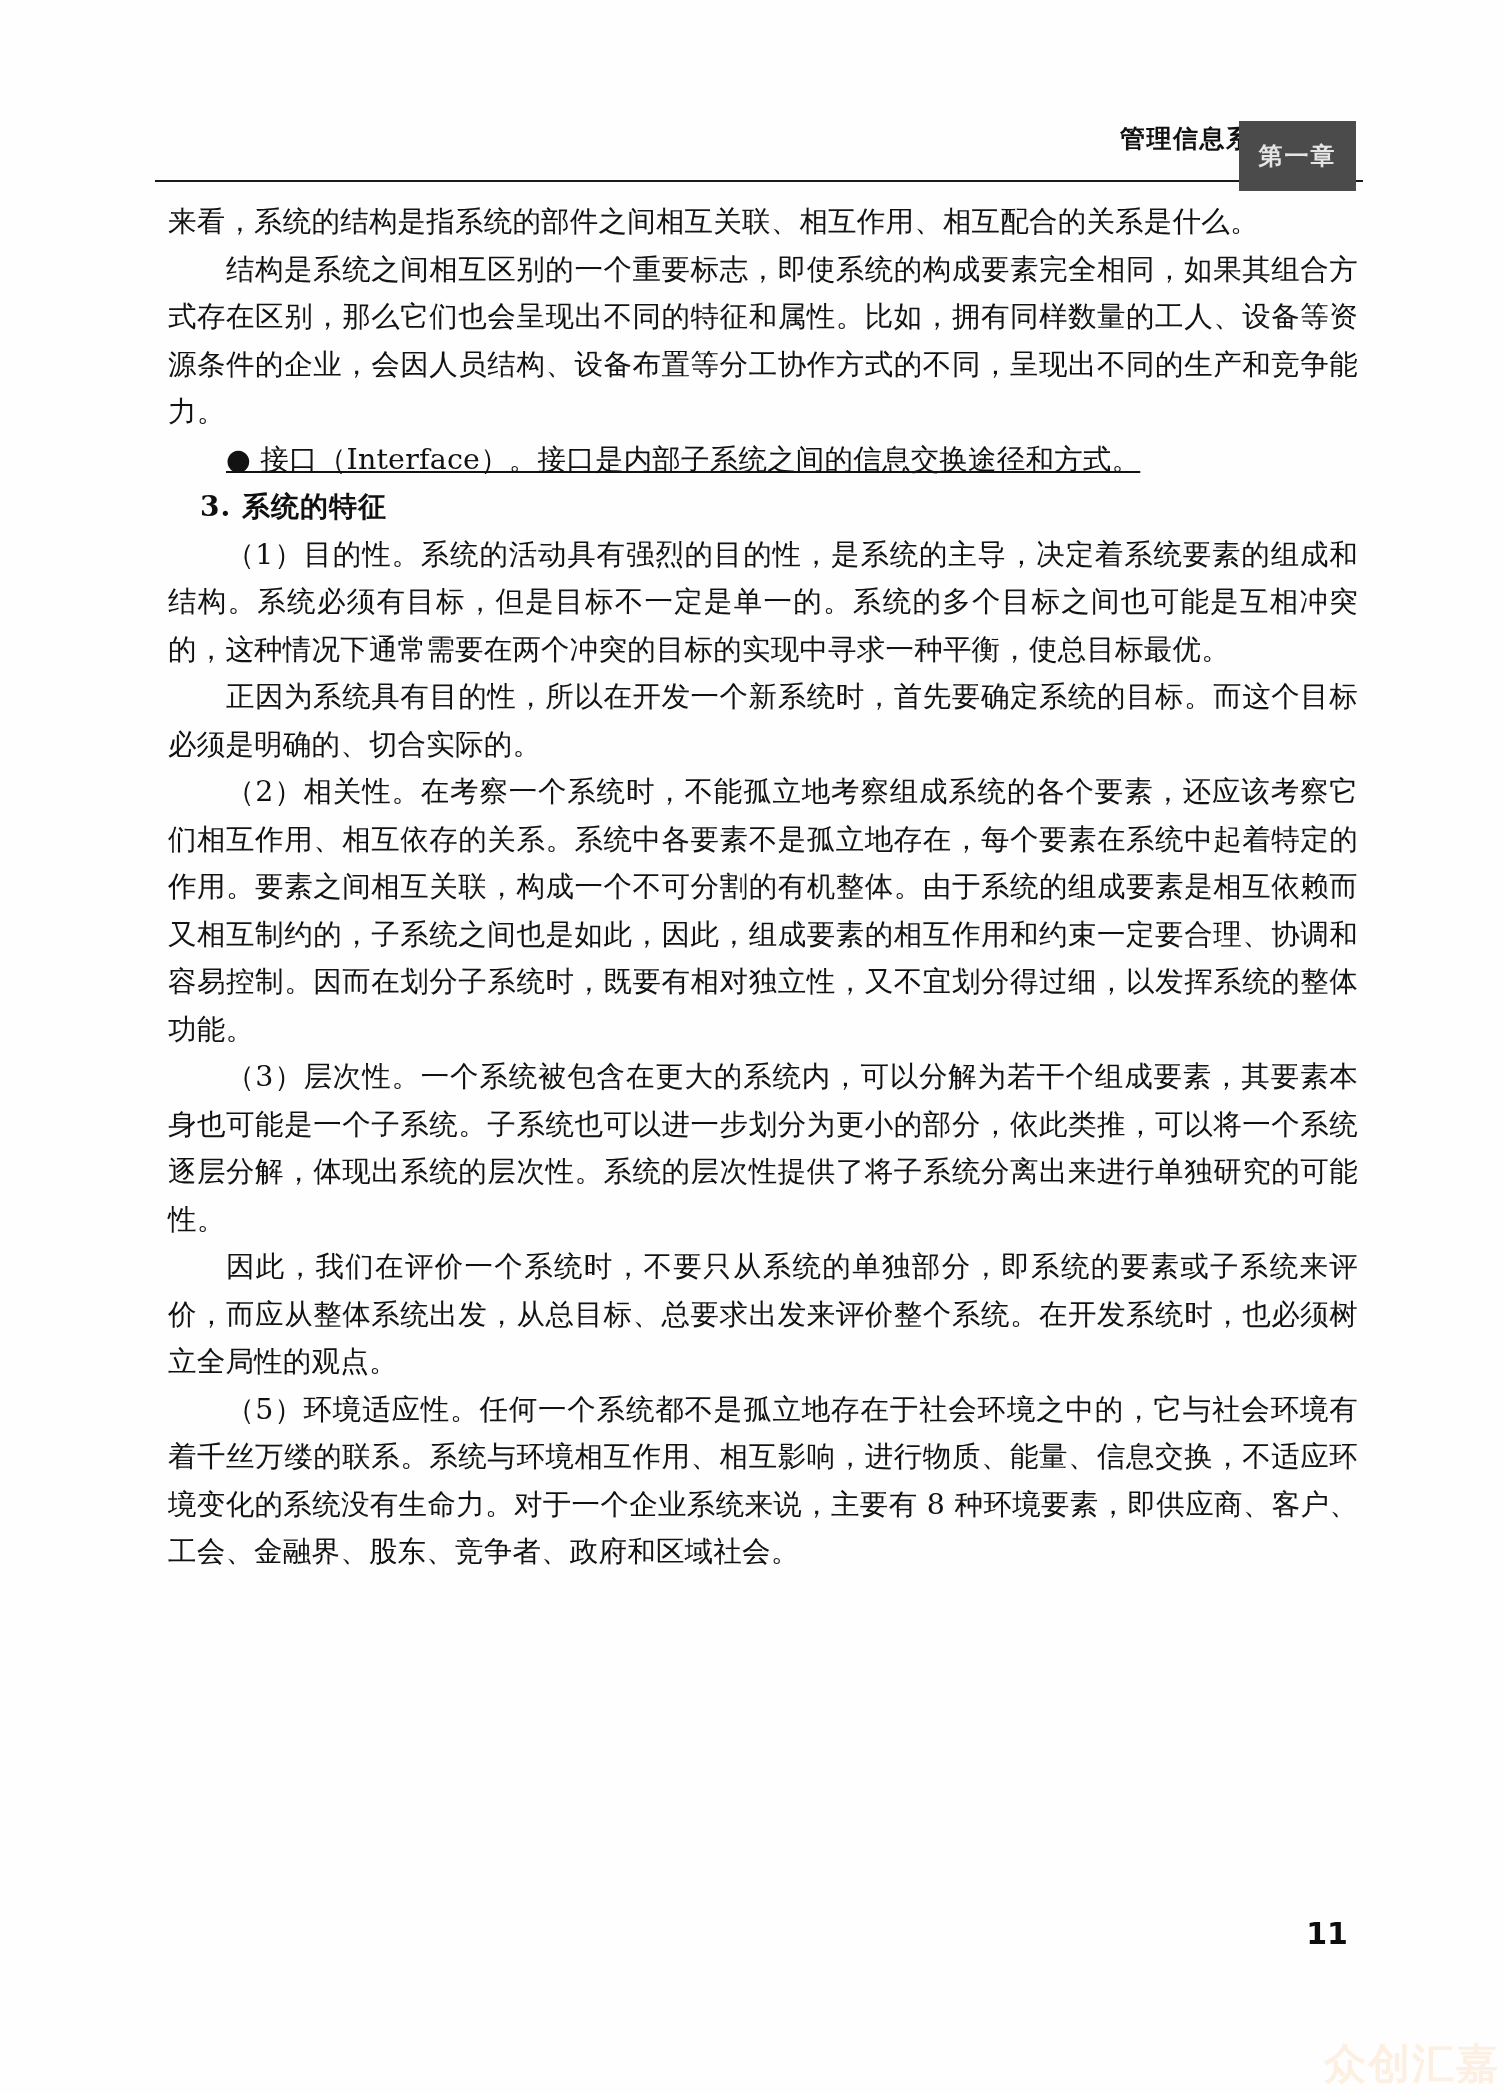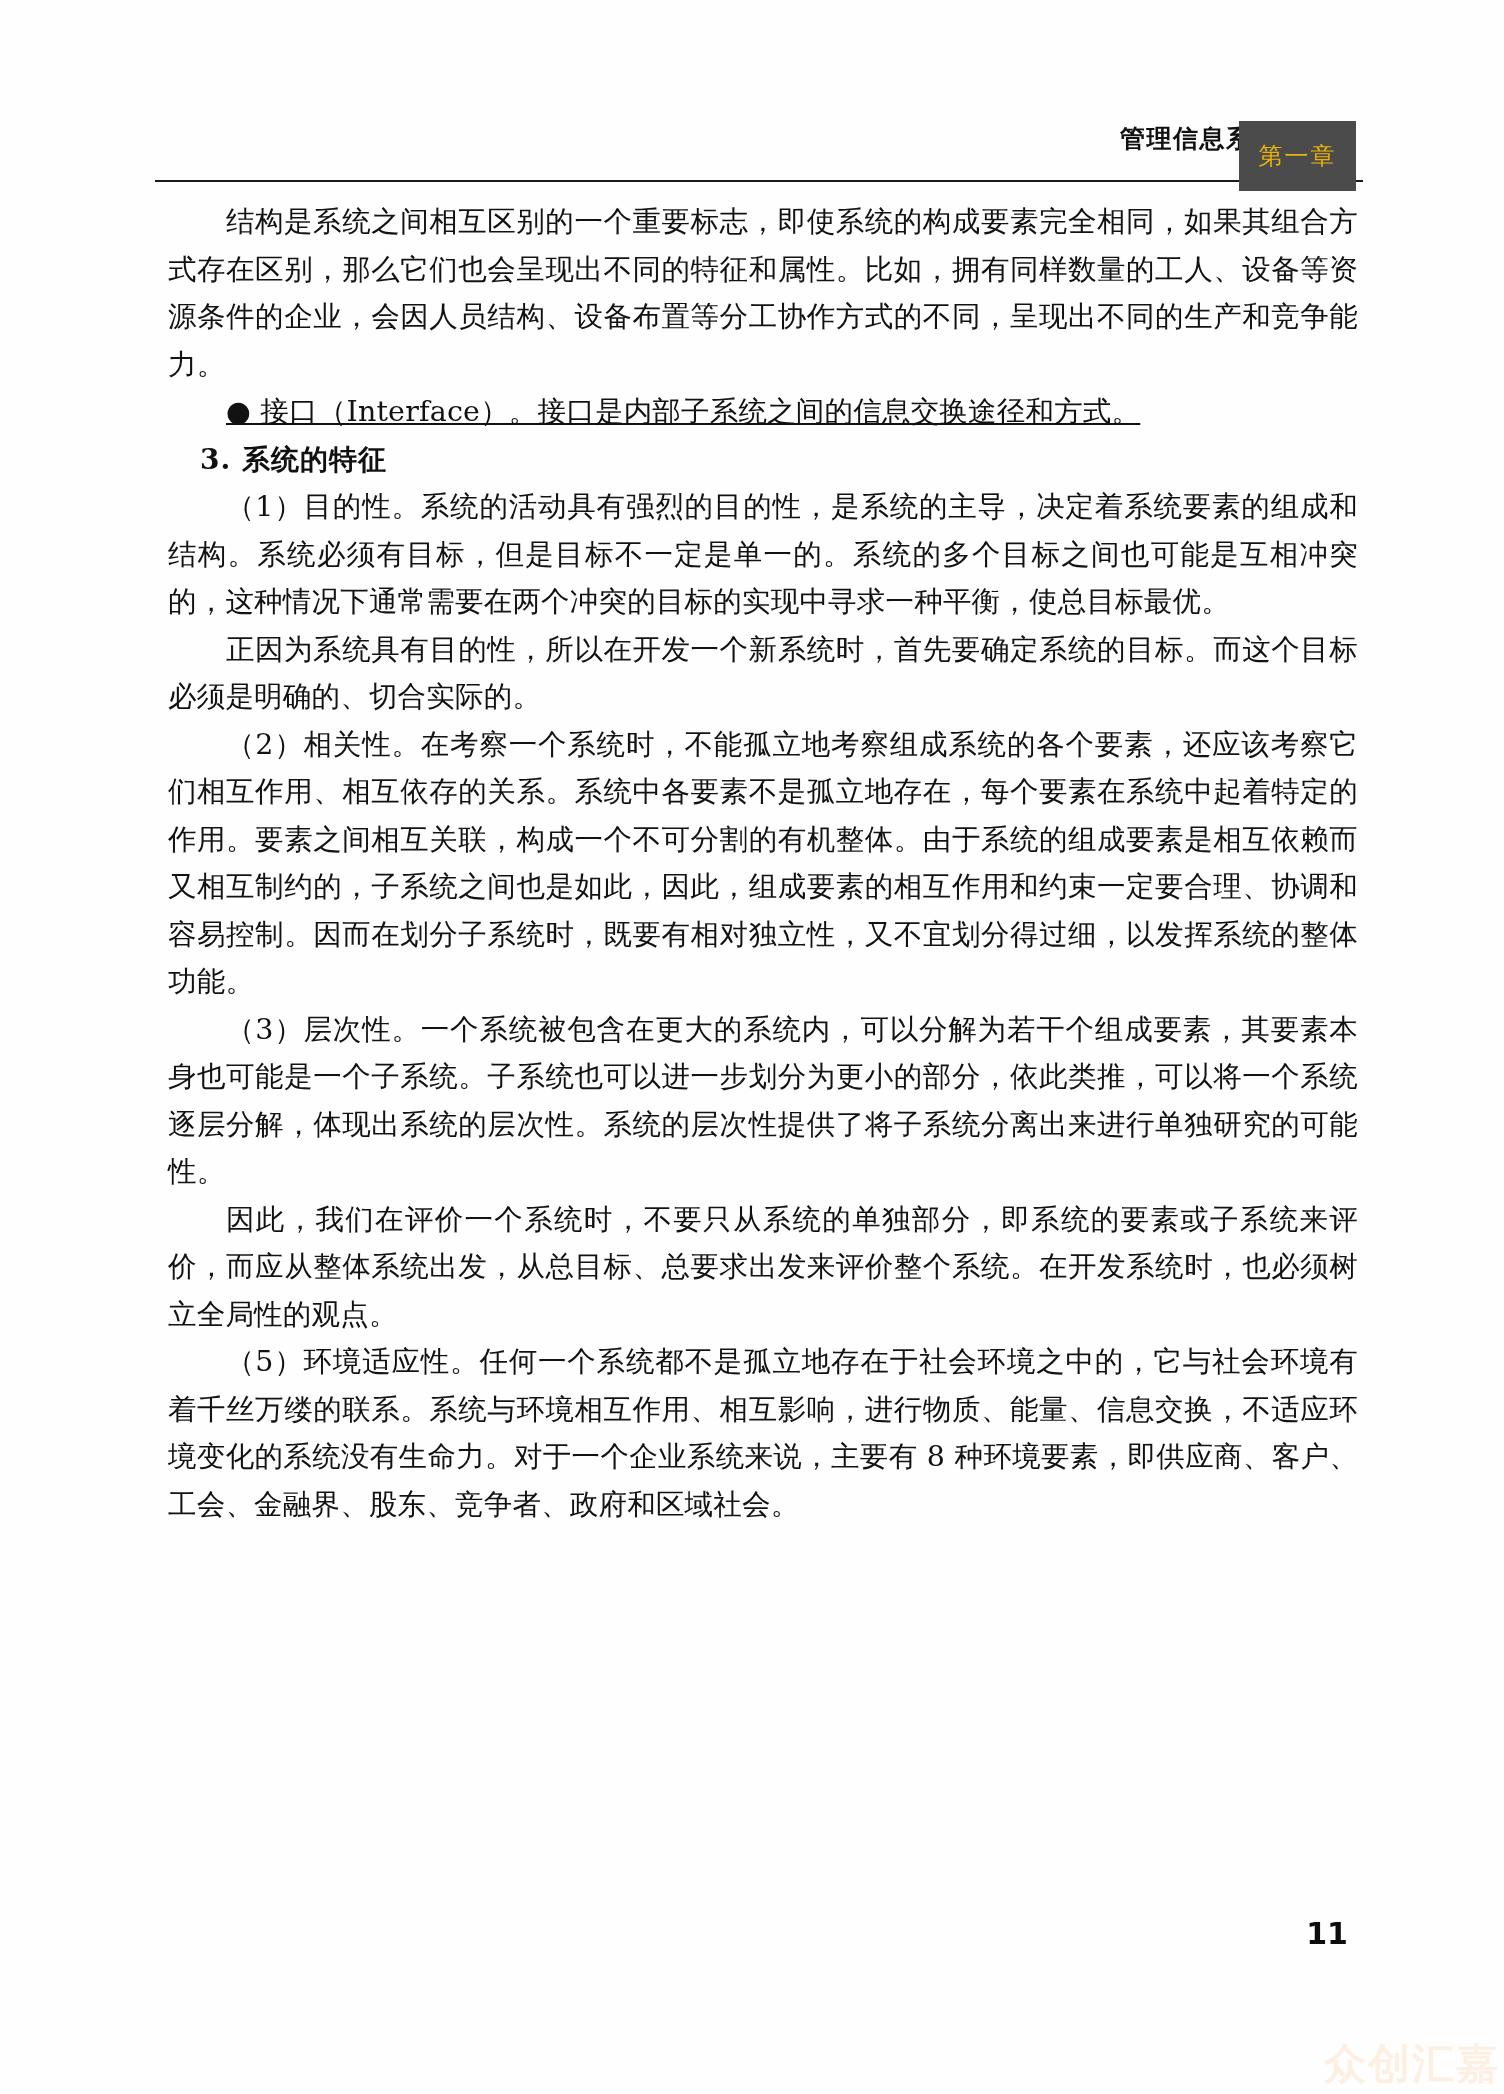--- a/index.html
+++ b/index.html
@@ -55,23 +55,23 @@
     height: 70px;
     background: #4b4b4b;
     display: flex;
     align-items: center;
     justify-content: center;
   }
 
   .chapter-badge span {
     font-family: "DejaVu Sans", "Liberation Sans", sans-serif;
     font-size: 24px;
-    font-weight: 400;
+    font-weight: 700;
     letter-spacing: 2px;
-    color: #eab308;
+    color: #e5e5e5;
     white-space: nowrap;
   }
 
   
   .body-col {
     position: absolute;
     left: 168px;
     top: 198px;
     width: 1190px;
   }
@@ -140,20 +140,21 @@
   <div class="header">
     <div class="header-rule"></div>
     <div class="header-title">管理信息系统概述</div>
     <div class="chapter-badge">
       <span>第一章</span>
     </div>
   </div>
 
   <div class="body-col">
 
+    <p class="para">来看，系统的结构是指系统的部件之间相互关联、相互作用、相互配合的关系是什么。</p>
 
     <p class="para indent">结构是系统之间相互区别的一个重要标志，即使系统的构成要素完全相同，如果其组合方式存在区别，那么它们也会呈现出不同的特征和属性。比如，拥有同样数量的工人、设备等资源条件的企业，会因人员结构、设备布置等分工协作方式的不同，呈现出不同的生产和竞争能力。</p>
 
     <p class="para bullet">● 接口（Interface）。接口是内部子系统之间的信息交换途径和方式。</p>
 
     <p class="heading">3. 系统的特征</p>
 
 
     <p class="para indent">（1）目的性。系统的活动具有强烈的目的性，是系统的主导，决定着系统要素的组成和结构。系统必须有目标，但是目标不一定是单一的。系统的多个目标之间也可能是互相冲突的，这种情况下通常需要在两个冲突的目标的实现中寻求一种平衡，使总目标最优。</p>
 

